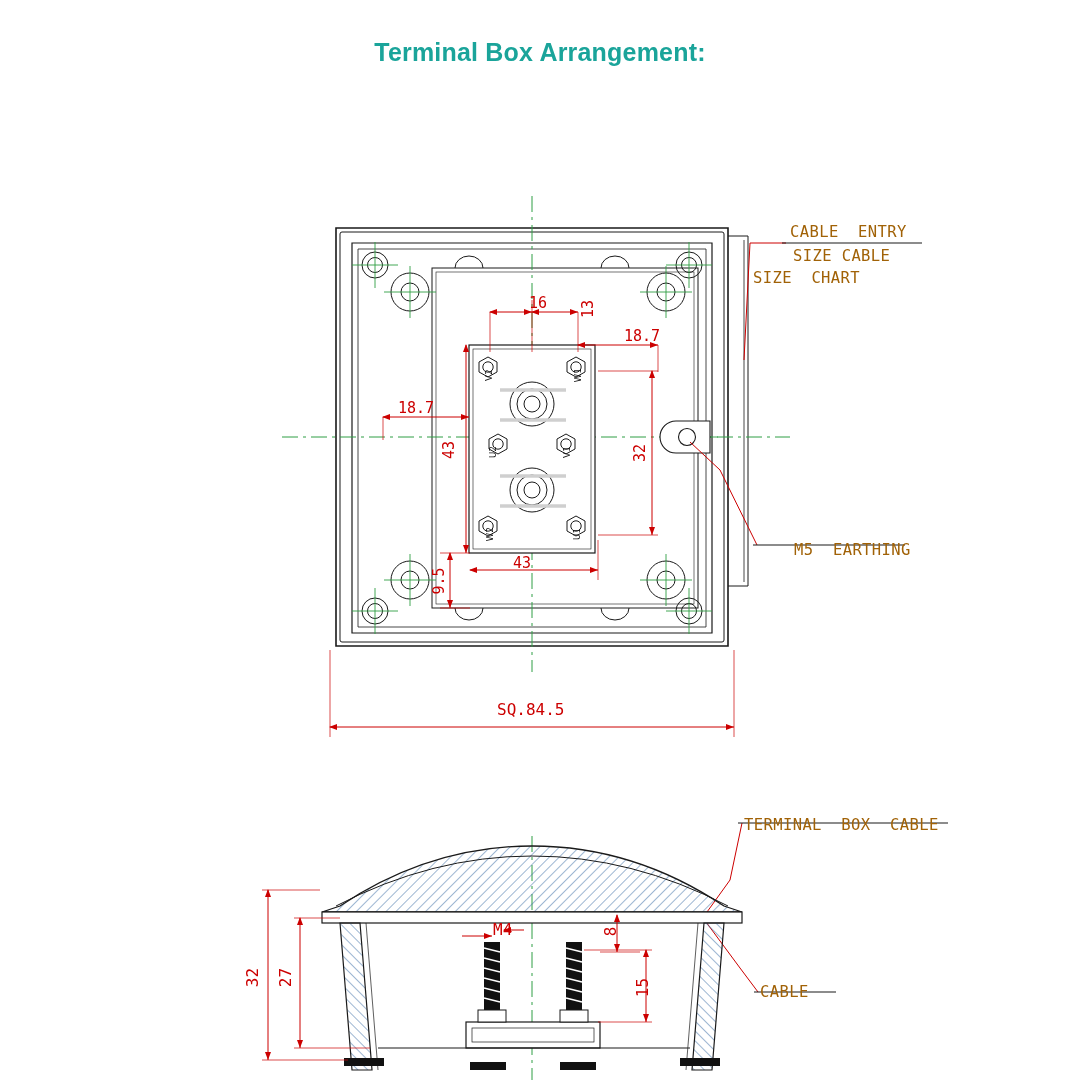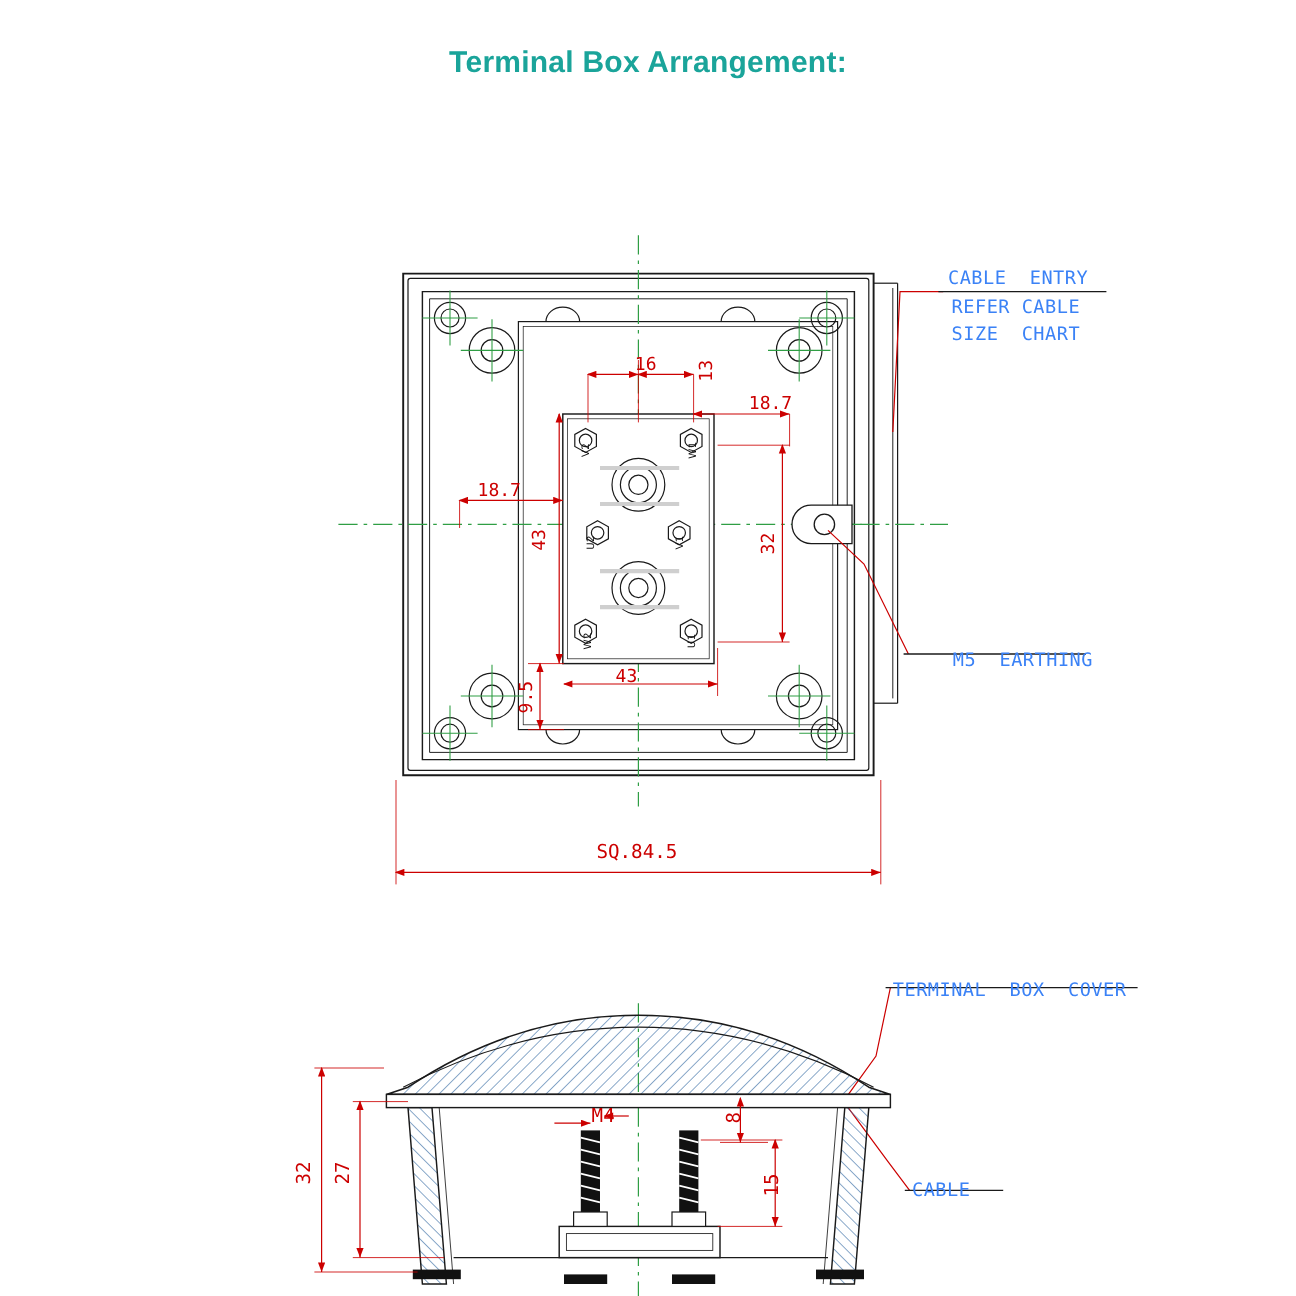--- a/index.html
+++ b/index.html
@@ -48,21 +48,21 @@
     top: 0;
     width: 1080px;
     height: 1080px;
   }
 
   
   .anno {
     position: absolute;
     font-family: "DejaVu Sans Mono", monospace;
     font-size: 15.5px;
-    color: #3b82f6;
+    color: #a16207;
     white-space: pre;
     letter-spacing: 0.4px;
   }
 
   
   .dim {
     position: absolute;
     font-family: "DejaVu Sans Mono", monospace;
     font-size: 15px;
     color: #cc0000;
@@ -331,24 +331,24 @@
       <line x1="617" y1="915" x2="617" y2="952" marker-start="url(#arrL)" marker-end="url(#arrR)"></line>
       <line x1="600" y1="952" x2="640" y2="952" stroke-width="0.7"></line>
 
       <line x1="646" y1="950" x2="646" y2="1022" marker-start="url(#arrL)" marker-end="url(#arrR)"></line>
       <line x1="584" y1="950" x2="652" y2="950" stroke-width="0.7"></line>
       <line x1="598" y1="1022" x2="652" y2="1022" stroke-width="0.7"></line>
     </g>
   </svg>
 
   <div class="anno" style="left:790px; top:223px;">CABLE  ENTRY</div>
-  <div class="anno" style="left:793px; top:247px;">REFER CABLE</div>
-  <div class="anno" style="left:793px; top:269px;">SIZE  CHART</div>
+  <div class="anno" style="left:793px; top:247px;">SIZE CABLE</div>
+  <div class="anno" style="left:753px; top:269px;">SIZE  CHART</div>
   <div class="anno" style="left:758px; top:541px;padding-left:36px;">M5  EARTHING</div>
-  <div class="anno" style="left:744px; top:816px;">TERMINAL  BOX  COVER</div>
+  <div class="anno" style="left:744px; top:816px;">TERMINAL  BOX  CABLE</div>
   <div class="anno" style="left:760px; top:983px;">CABLE</div>
 
   <div class="dim" style="left:503px; top:294px;margin-left:26px;">16</div>
   <div class="dim v" style="left:579px; top:300px;">13</div>
   <div class="dim" style="left:624px; top:327px;">18.7</div>
   <div class="dim" style="left:398px; top:399px;">18.7</div>
   <div class="dim v" style="left:631px; top:444px;">32</div>
   <div class="dim v" style="left:440px; top:441px;">43</div>
   <div class="dim" style="left:513px; top:554px;">43</div>
   <div class="dim v" style="left:425px; top:572px;">9.5</div>

